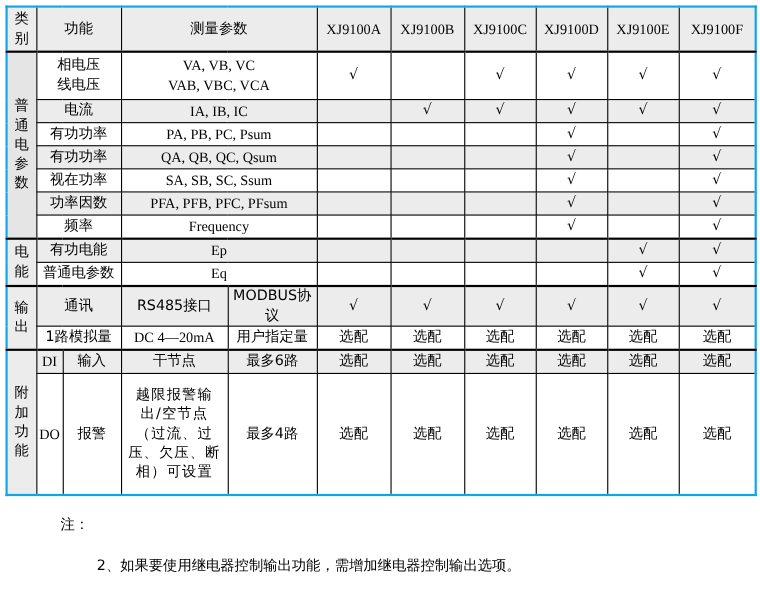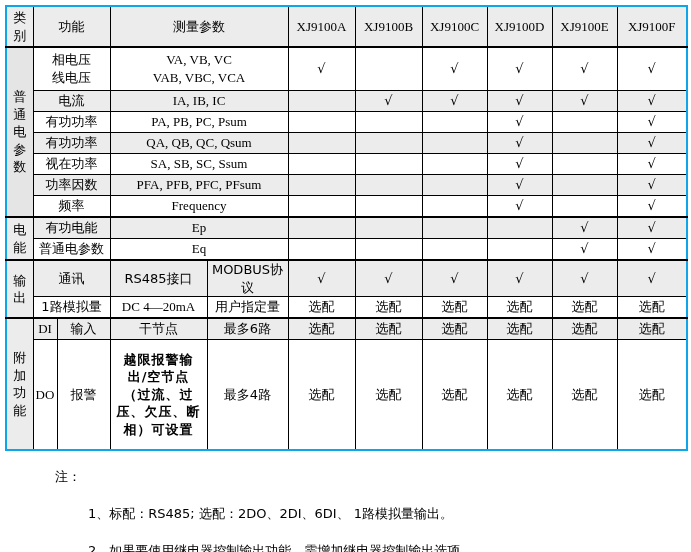--- a/index.html
+++ b/index.html
@@ -38,21 +38,21 @@
     font-family: Liberation Serif, serif;
     font-size: 12px;
   }
   .pre { white-space: pre-line; margin-left: 12px; }
   td.mark { font-size: 12px; }
   tr.h-header td { height: 39px; font-size: 13px; }
   tr.r-tall td { height: 42px; }
   tr.r-std td { height: 20px; }
   tr.r-do td { height: 109px; }
   tr.group-start td { border-top: 2px solid #000; }
-  td.alarm { font-size: 12.5px; letter-spacing: 1px; font-weight: bold; }
+  td.alarm { font-size: 12.5px; letter-spacing: 1px; }
 
   .notes { margin-top: 17px; font-size: 13px; }
   .notes .note-title { margin-left: 50px; }
   .notes .note-line { margin-left: 83px; margin-top: 19px; }
 </style>
 </head>
 <body>
 
 <div class="page">
   <table class="spec">
@@ -230,16 +230,15 @@
         <td>选配</td>
         <td>选配</td>
         <td>选配</td>
         <td>选配</td>
       </tr>
     </tbody>
   </table>
 
   <div class="notes">
     <div class="note-title">注：</div>
-    <div class="note-line">1、标配：RS485; 选配：2DO、2DI、6DI、 1路模拟量输出。</div>
     <div class="note-line">2、如果要使用继电器控制输出功能，需增加继电器控制输出选项。</div>
   </div>
 </div>
 
 </body></html>

